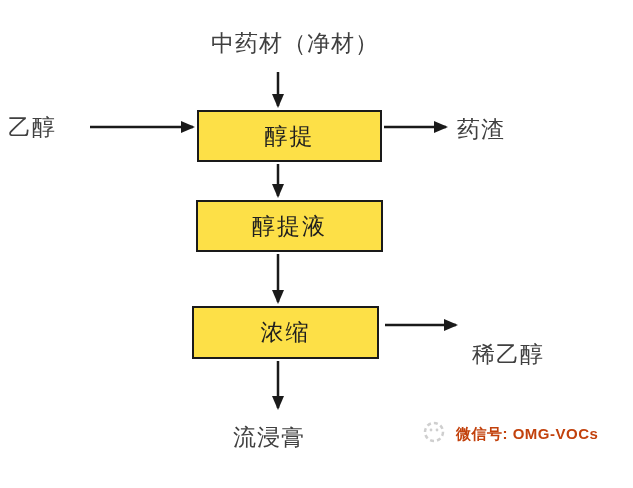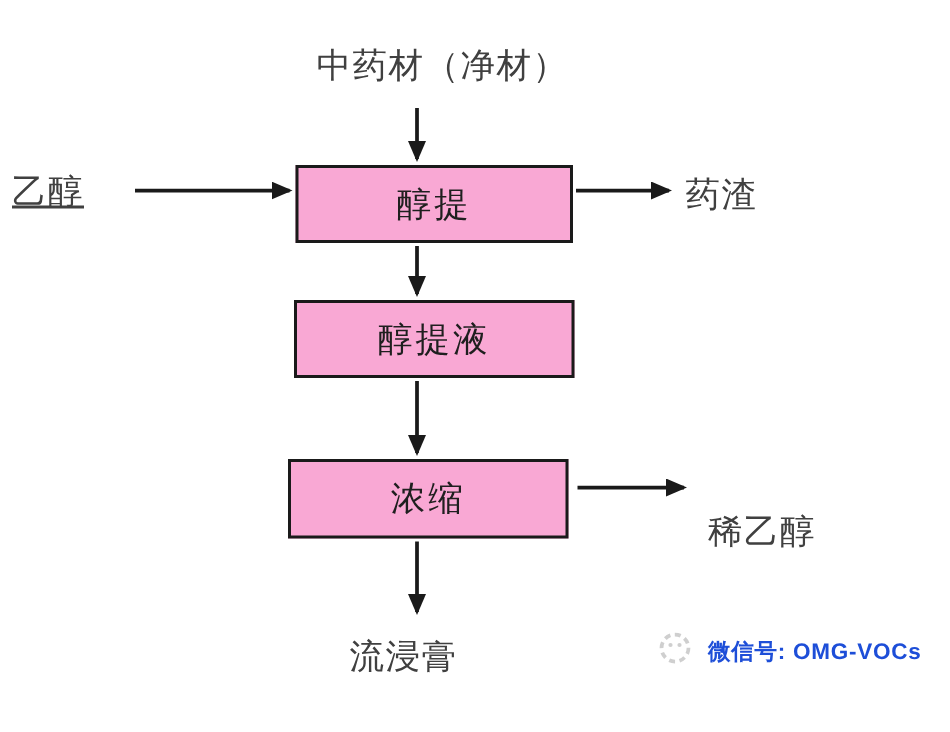--- a/index.html
+++ b/index.html
@@ -27,37 +27,37 @@
     position: absolute;
     font-size: 23px;
     line-height: 1.2;
     color: #404040;
     white-space: nowrap;
     letter-spacing: 1px;
   }
   .node-box {
     position: absolute;
     border: 2px solid #1a1a1a;
-    background: #f9a8d4;
+    background: #fde047;
     display: flex;
     align-items: center;
     justify-content: center;
     font-size: 23px;
     letter-spacing: 2px;
     color: #1f1f1f;
     box-sizing: border-box;
   }
   #watermark {
     position: absolute;
-    left: 436px;
+    left: 420px;
     top: 420px;
     display: flex;
     align-items: center;
     gap: 6px;
-    color: #1d4ed8;
+    color: #c2410c;
   }
   #watermark .wm-text {
     font-size: 15px;
     font-weight: bold;
     letter-spacing: 0.5px;
     white-space: nowrap;
   }
 </style>
 </head>
 <body>
@@ -74,21 +74,21 @@
     <line x1="90" y1="127" x2="193" y2="127" stroke="#1a1a1a" stroke-width="2.5" marker-end="url(#ah)"></line>
     <line x1="384" y1="127" x2="446" y2="127" stroke="#1a1a1a" stroke-width="2.5" marker-end="url(#ah)"></line>
     <line x1="278" y1="164" x2="278" y2="196" stroke="#1a1a1a" stroke-width="2.5" marker-end="url(#ah)"></line>
     <line x1="278" y1="254" x2="278" y2="302" stroke="#1a1a1a" stroke-width="2.5" marker-end="url(#ah)"></line>
     <line x1="385" y1="325" x2="456" y2="325" stroke="#1a1a1a" stroke-width="2.5" marker-end="url(#ah)"></line>
     <line x1="278" y1="361" x2="278" y2="408" stroke="#1a1a1a" stroke-width="2.5" marker-end="url(#ah)"></line>
   </svg>
 
   <div class="label" style="left:211px; top:30px;">中药材（净材）</div>
 
-  <div class="label" style="left:8px; top:114px;text-decoration:underline;">乙醇</div>
+  <div class="label" style="left:8px; top:114px;">乙醇</div>
 
   <div class="label" style="left:457px; top:116px;text-align:right;">药渣</div>
 
   <div class="label" style="left:472px; top:314px;margin-top:27px;">稀乙醇</div>
 
   <div class="label" style="left:233px; top:424px;">流浸膏</div>
 
   <div class="node-box" style="left:197px; top:110px; width:185px; height:52px;">
     <span>醇提</span>
   </div>

